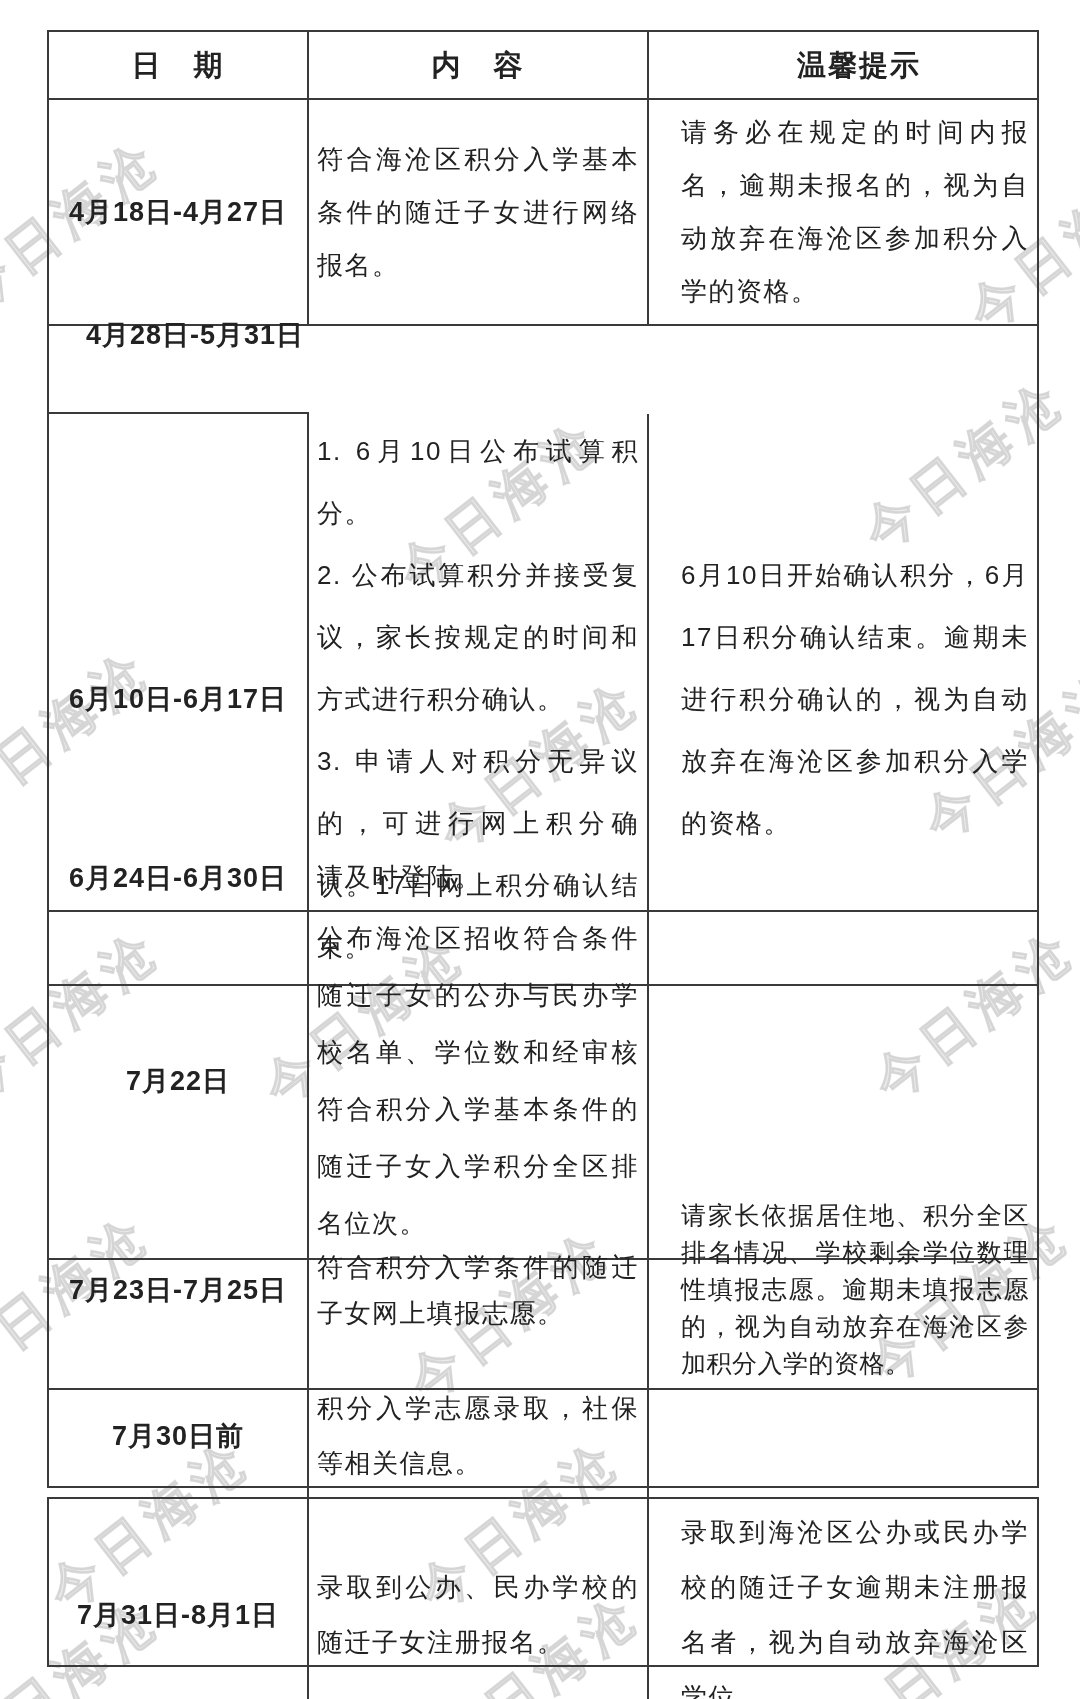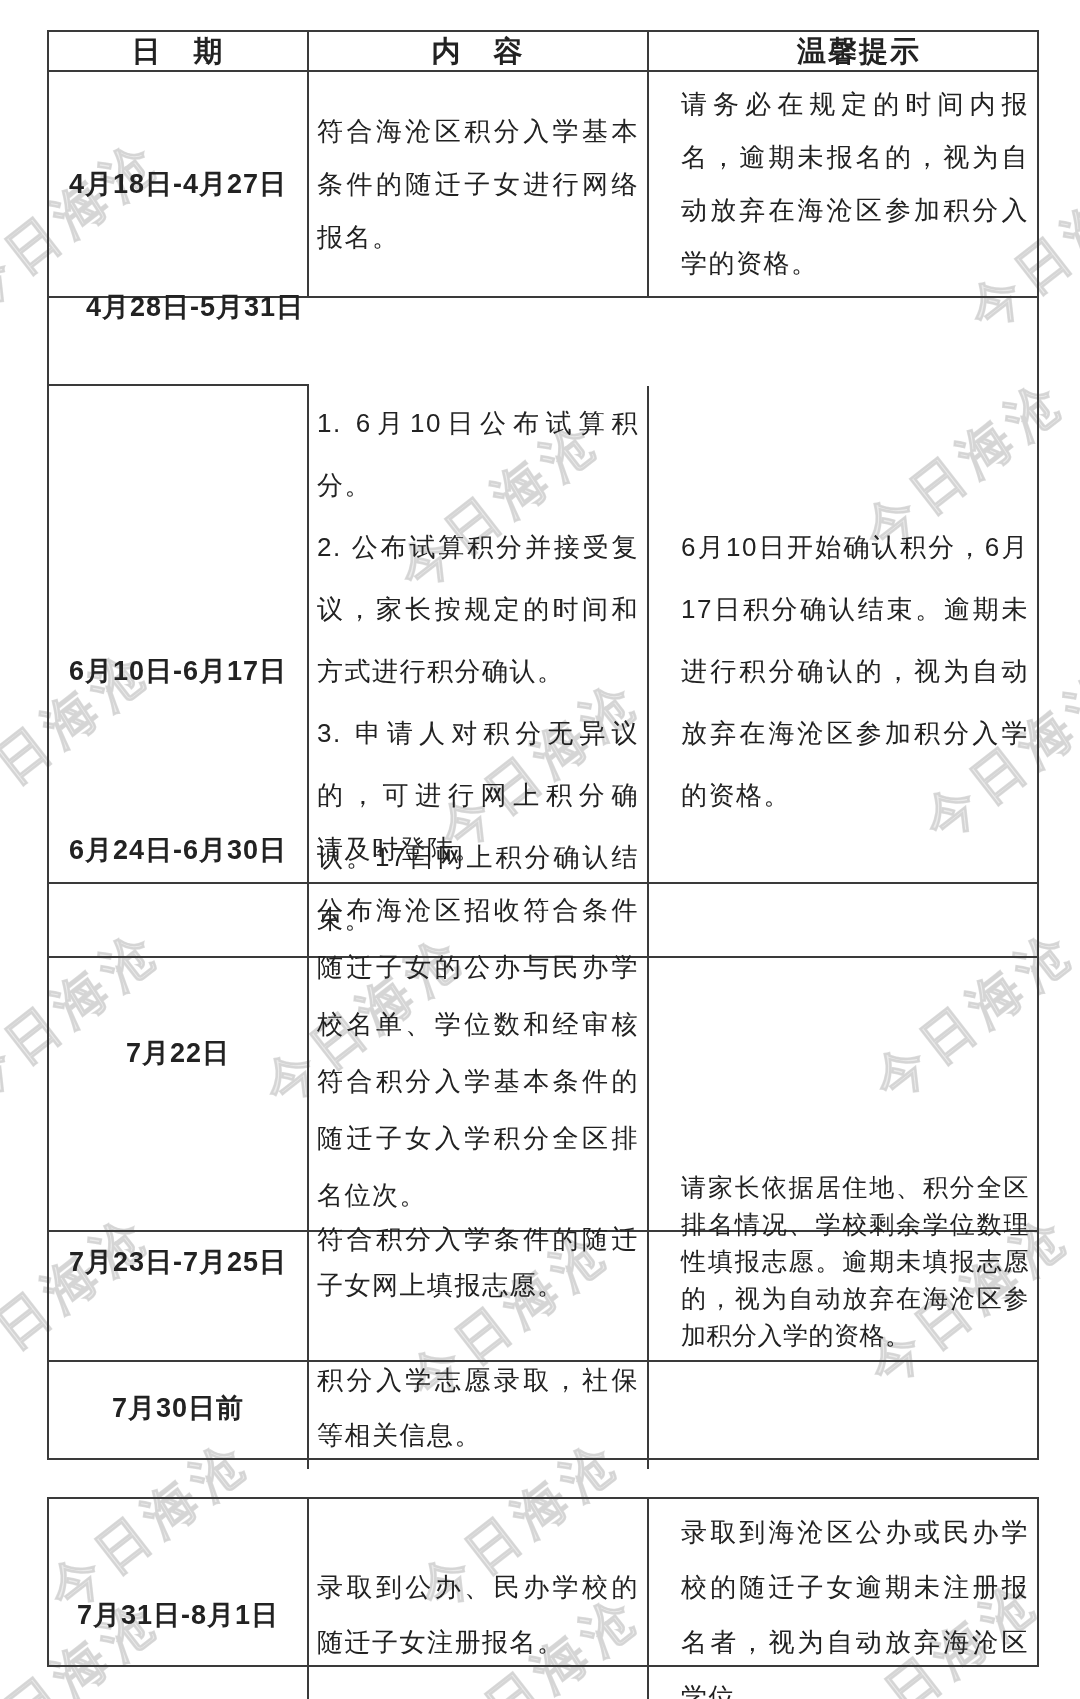--- a/index.html
+++ b/index.html
@@ -52,21 +52,21 @@
   .body-cell{padding:6px 8px;}
   .body-cell .txt{
     font-size:26px;letter-spacing:1.5px;
     line-height:53px;
     white-space:pre-line;
     text-align:justify;
     width:100%;
   }
 
   
-  .hd{height:40px;}
+  .hd{height:68px;}
   .rA{height:158px;}
   .rB{height:156px;}
   .rC{height:431px;}
   .rD{height:59px;}
   .rE{height:287px;}
   .rF{height:184px;}
   .rG{height:111px;}
   .rH{height:166px;}
 
   

